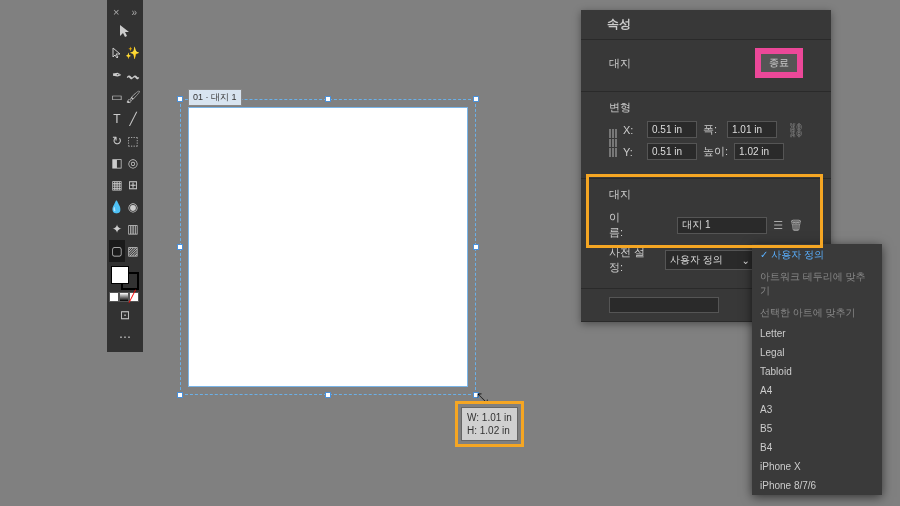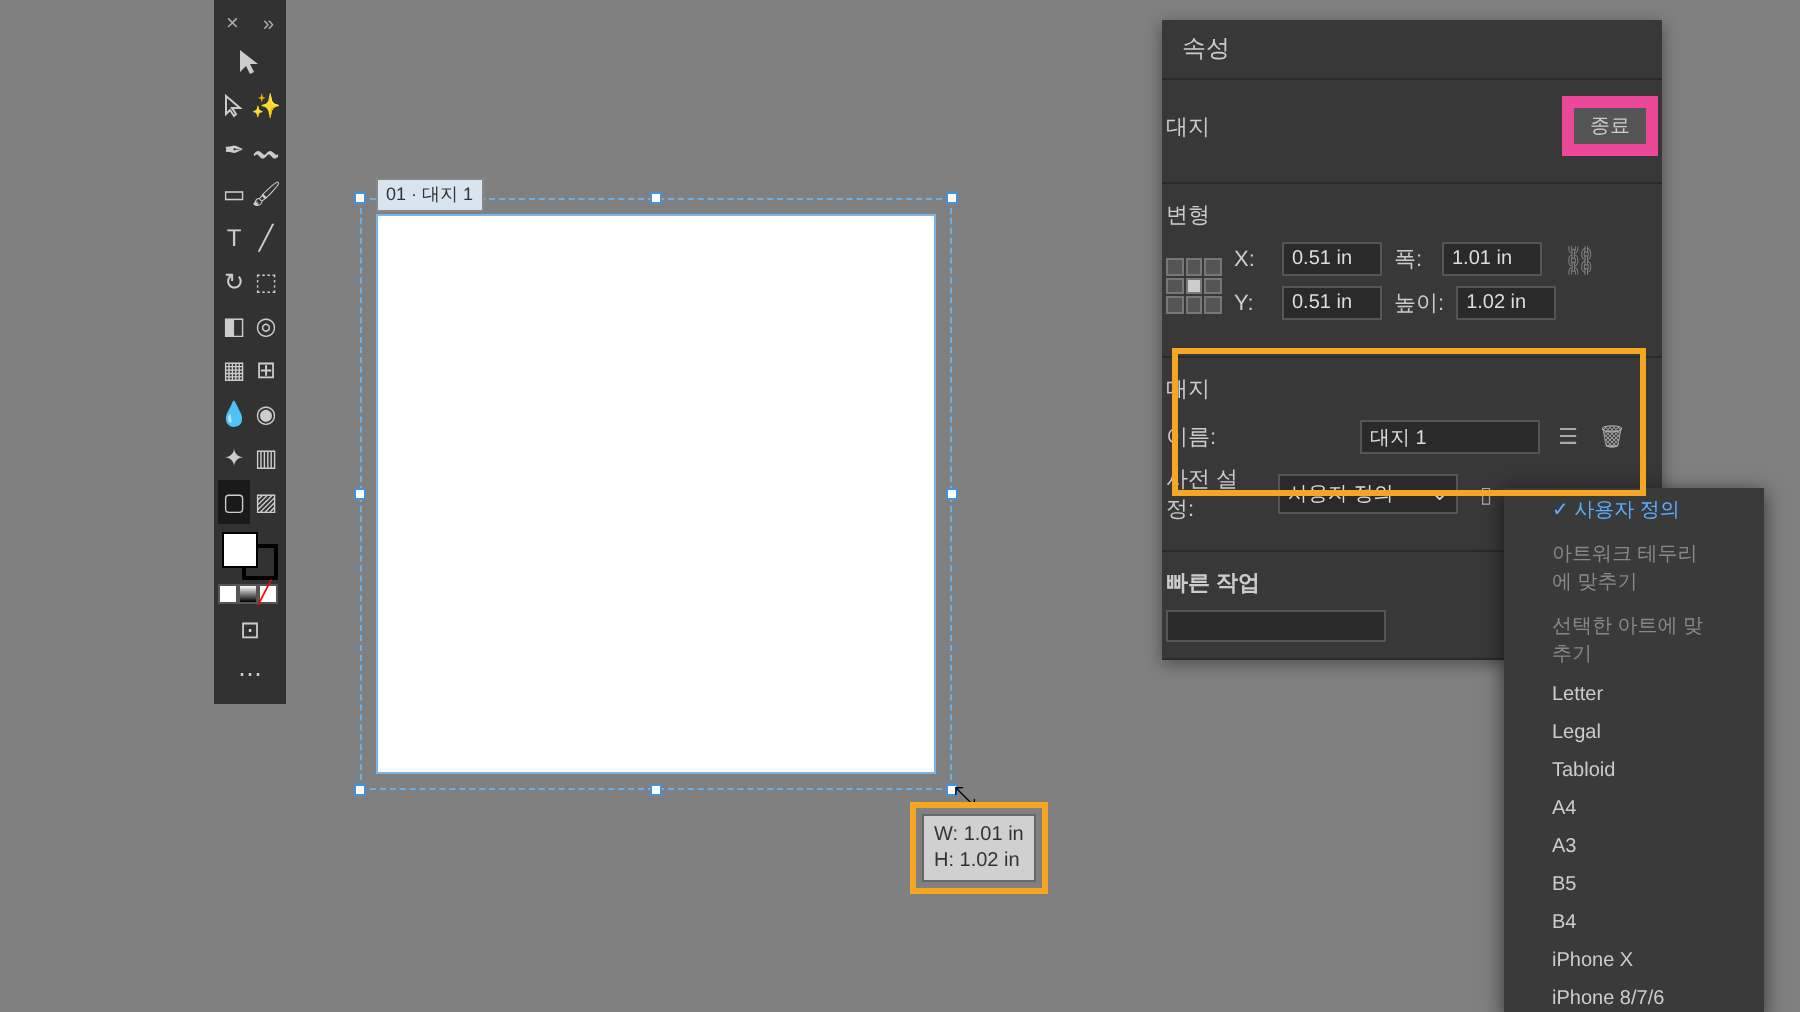--- a/index.html
+++ b/index.html
@@ -23,33 +23,33 @@
 .canvas{position:absolute;inset:0;background:#fff;border:1px solid #7ab5e8}
 .handle{position:absolute;width:6px;height:6px;background:#fff;border:1px solid #4a90d9}
 .h-tl{left:-11px;top:-11px}.h-tm{left:50%;top:-11px;margin-left:-3px}.h-tr{right:-11px;top:-11px}
 .h-ml{left:-11px;top:50%;margin-top:-3px}.h-mr{right:-11px;top:50%;margin-top:-3px}
 .h-bl{left:-11px;bottom:-11px}.h-bm{left:50%;bottom:-11px;margin-left:-3px}.h-br{right:-11px;bottom:-11px}
 .ab-label{position:absolute;left:0;top:-18px;background:#d8e4f0;border:1px solid #888;padding:1px 4px;font-size:9px;color:#333}
 .corner-cursor{position:absolute;right:-20px;bottom:-20px;font-size:14px;color:#000}
 .dim-badge{position:absolute;left:455px;top:401px;border:3px solid #f5a623;padding:3px}
 .dim-inner{background:#d0d0d0;border:1px solid #666;padding:3px 5px;font-size:10px;color:#333;line-height:1.3}
 .panel{position:absolute;right:69px;top:10px;width:250px;background:#383838;color:#ccc;font-size:11px;box-shadow:0 2px 8px rgba(0,0,0,.4)}
-.panel-title{padding:6px 10px;font-size:12px;font-weight:normal;border-bottom:1px solid #2a2a2a}
-.panel-section{padding:8px 2px;border-bottom:1px solid #2a2a2a}
+.panel-title{padding:6px 26px;font-size:12px;font-weight:bold;border-bottom:1px solid #2a2a2a}
+.panel-section{padding:8px 28px;border-bottom:1px solid #2a2a2a}
 .row{display:flex;align-items:center;gap:6px;margin-bottom:5px}
 .lbl{font-size:11px;min-width:18px}
 .fld{background:#2a2a2a;border:1px solid #555;color:#ddd;padding:2px 4px;font-size:10px;width:50px}
 .btn-sm{background:#555;border:6px solid #ec4899;color:#ccc;padding:2px 8px;font-size:10px;cursor:pointer}
 .ref-grid{width:28px;height:28px;display:grid;grid-template-columns:repeat(3,1fr);grid-template-rows:repeat(3,1fr);gap:1px}
 .ref-dot{background:#555;border:1px solid #777}
 .ref-dot.act{background:#ccc}
 .hl-box{position:absolute;left:586px;top:174px;width:237px;height:74px;border:3px solid #f5a623;pointer-events:none;z-index:10}
 .dd{background:#2a2a2a;border:1px solid #555;color:#ddd;padding:2px 4px;font-size:10px;width:90px;display:flex;justify-content:space-between;align-items:center}
 .dd-list{position:absolute;right:18px;top:244px;width:130px;background:#3a3a3a;box-shadow:0 2px 10px rgba(0,0,0,.6);z-index:5}
-.dd-item{padding:4px 24px;font-size:10px;color:#ccc;cursor:pointer}
+.dd-item{padding:4px 8px;font-size:10px;color:#ccc;cursor:pointer}
 .dd-item.sel{color:#5ab0ff}
 .dd-item.dim{color:#888}
 .icon-btn{width:16px;height:16px;display:flex;align-items:center;justify-content:center;color:#aaa;cursor:pointer;font-size:11px}
 .quick-lbl{font-weight:bold;margin-bottom:6px}
 .quick-placeholder{width:110px;height:16px;background:#2a2a2a;border:1px solid #555}
 .chain-icon{color:#888;font-size:14px;margin-left:4px}
 </style>
 </head>
 <body>
 
@@ -197,21 +197,20 @@
       <span style="width:50px">사전 설정:</span>
       <div class="dd">
         <span>사용자 정의</span>
         <span>⌄</span>
       </div>
       <span class="icon-btn">▯</span>
       <span class="icon-btn">▭</span>
     </div>
   </div>
   <div class="panel-section">
-    <div class="quick-lbl">빠른 작업</div>
     <div class="quick-placeholder"></div>
   </div>
 </div>
 
 <div class="hl-box"></div>
 
 <div class="dd-list" id="ddlist">
     <div class="dd-item sel">✓ 사용자 정의</div>
     <div class="dd-item dim">아트워크 테두리에 맞추기</div>
     <div class="dd-item dim">선택한 아트에 맞추기</div>

